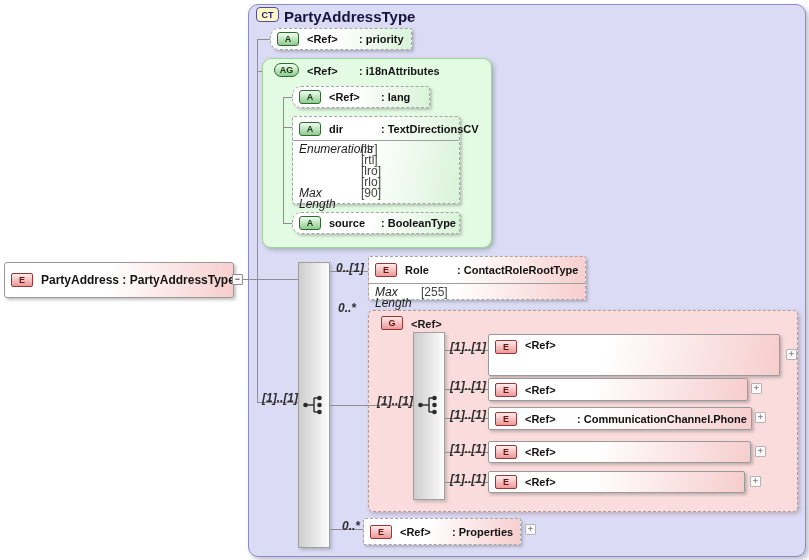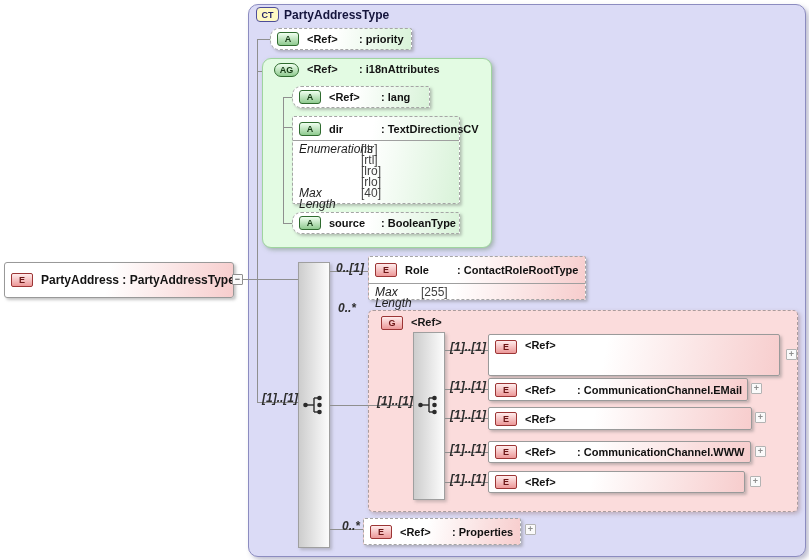--- a/index.html
+++ b/index.html
@@ -10,23 +10,23 @@
   .ct-container{position:absolute;left:248px;top:4px;width:556px;height:551px;
     background:#dbdbf6;border:1px solid #8c8cc0;border-radius:10px;
     box-shadow:3px 3px 5px rgba(110,110,150,.45);}
   .ag-container{position:absolute;left:262px;top:58px;width:228px;height:188px;
     background:#e3fbe3;border:1px solid #9fd49f;border-radius:9px;
     box-shadow:2px 2px 4px rgba(110,140,110,.5);}
   .g-container{position:absolute;left:368px;top:310px;width:428px;height:200px;
     background:#fbdcdc;border:1px dashed #ab9c9c;border-radius:5px;
     box-shadow:2px 2px 4px rgba(150,115,115,.45);}
 
-  .hdr-row{position:absolute;display:flex;align-items:flex-start;font-weight:bold;
+  .hdr-row{position:absolute;display:flex;align-items:flex-end;font-weight:bold;
     font-size:11px;color:#161616;white-space:nowrap;}
-  .ct-title{position:absolute;left:284px;top:8px;font-weight:bold;font-size:12px;color:#14143c;}
+  .ct-title{position:absolute;left:284px;top:8px;font-weight:bold;font-size:15px;color:#14143c;}
 
   
   .bdg{width:22px;height:14px;display:flex;align-items:center;justify-content:center;
     font-size:9px;font-weight:bold;flex-shrink:0;border-radius:2px;box-sizing:border-box;}
   .bdg-ct{position:absolute;left:256px;top:7px;width:23px;height:15px;background:#fef9c3;
     border:1px solid #4d4d99;color:#1f1f66;border-radius:4px;}
   .bdg-e{background:linear-gradient(#ffecec,#ec9898);border:1px solid #9c3535;color:#6b1515;}
   .bdg-a{background:linear-gradient(#f0fff0,#8fca8f);border:1px solid #2f6b2f;color:#143814;border-radius:3px;}
   .bdg-ag{width:25px;border-radius:8px;}
   .in-row{margin:0 8px 0 6px;}
@@ -182,21 +182,21 @@
     <div class="facets">
       <span class="flabel">Enumerations</span>
       <span>[ltr]</span>
       <span></span>
         <span>[rtl]</span>
       <span></span>
         <span>[lro]</span>
       <span></span>
         <span>[rlo]</span>
       <span class="flabel">Max Length</span>
-      <span>[40]</span>
+      <span>[90]</span>
     </div>
   </div>
 
   <div class="nbox greeng dashb attr-shape" style="left:292px;top:212px;width:168px;height:22px;">
     <span class="bdg bdg-a in-row">A</span>
     <span class="namecol">source</span>
     <span>: BooleanType</span>
   </div>
 
   <div class="fbox pinkg" style="left:368px;top:256px;width:218px;height:44px;">
@@ -212,30 +212,29 @@
     </div>
   </div>
 
   <div class="nbox pinkg multiline" style="left:488px;top:334px;width:292px;height:42px;">
     <span class="bdg bdg-e in-row">E</span>
     <span class="namecol">&lt;Ref&gt;</span>
   </div>
   <div class="nbox pinkg" style="left:488px;top:378px;width:260px;height:23px;">
     <span class="bdg bdg-e in-row">E</span>
     <span class="namecol">&lt;Ref&gt;</span>
-    <span>: CommunicationChannel.EMail</span>
   </div>
   <div class="nbox pinkg" style="left:488px;top:407px;width:264px;height:23px;">
     <span class="bdg bdg-e in-row">E</span>
     <span class="namecol">&lt;Ref&gt;</span>
+    <span>: CommunicationChannel.Phone</span>
   </div>
   <div class="nbox pinkg" style="left:488px;top:441px;width:263px;height:22px;">
     <span class="bdg bdg-e in-row">E</span>
     <span class="namecol">&lt;Ref&gt;</span>
-    <span>: CommunicationChannel.WWW</span>
   </div>
   <div class="nbox pinkg" style="left:488px;top:471px;width:257px;height:22px;">
     <span class="bdg bdg-e in-row">E</span>
     <span class="namecol">&lt;Ref&gt;</span>
   </div>
 
   <div class="nbox pinkg dashb" style="left:363px;top:518px;width:158px;height:27px;">
     <span class="bdg bdg-e in-row">E</span>
     <span class="namecol">&lt;Ref&gt;</span>
     <span>: Properties</span>

